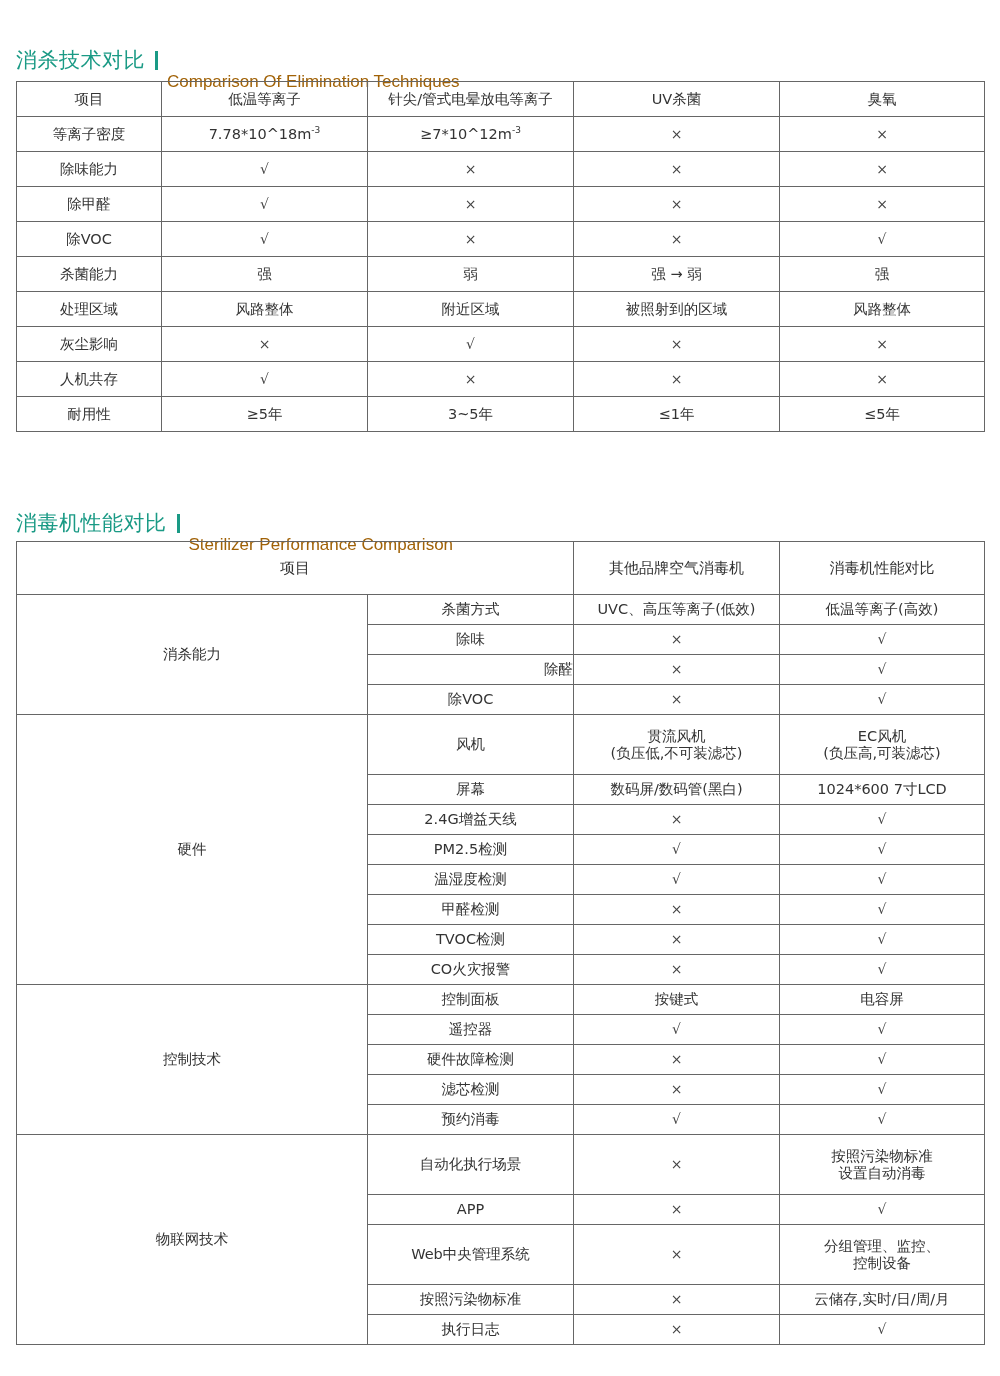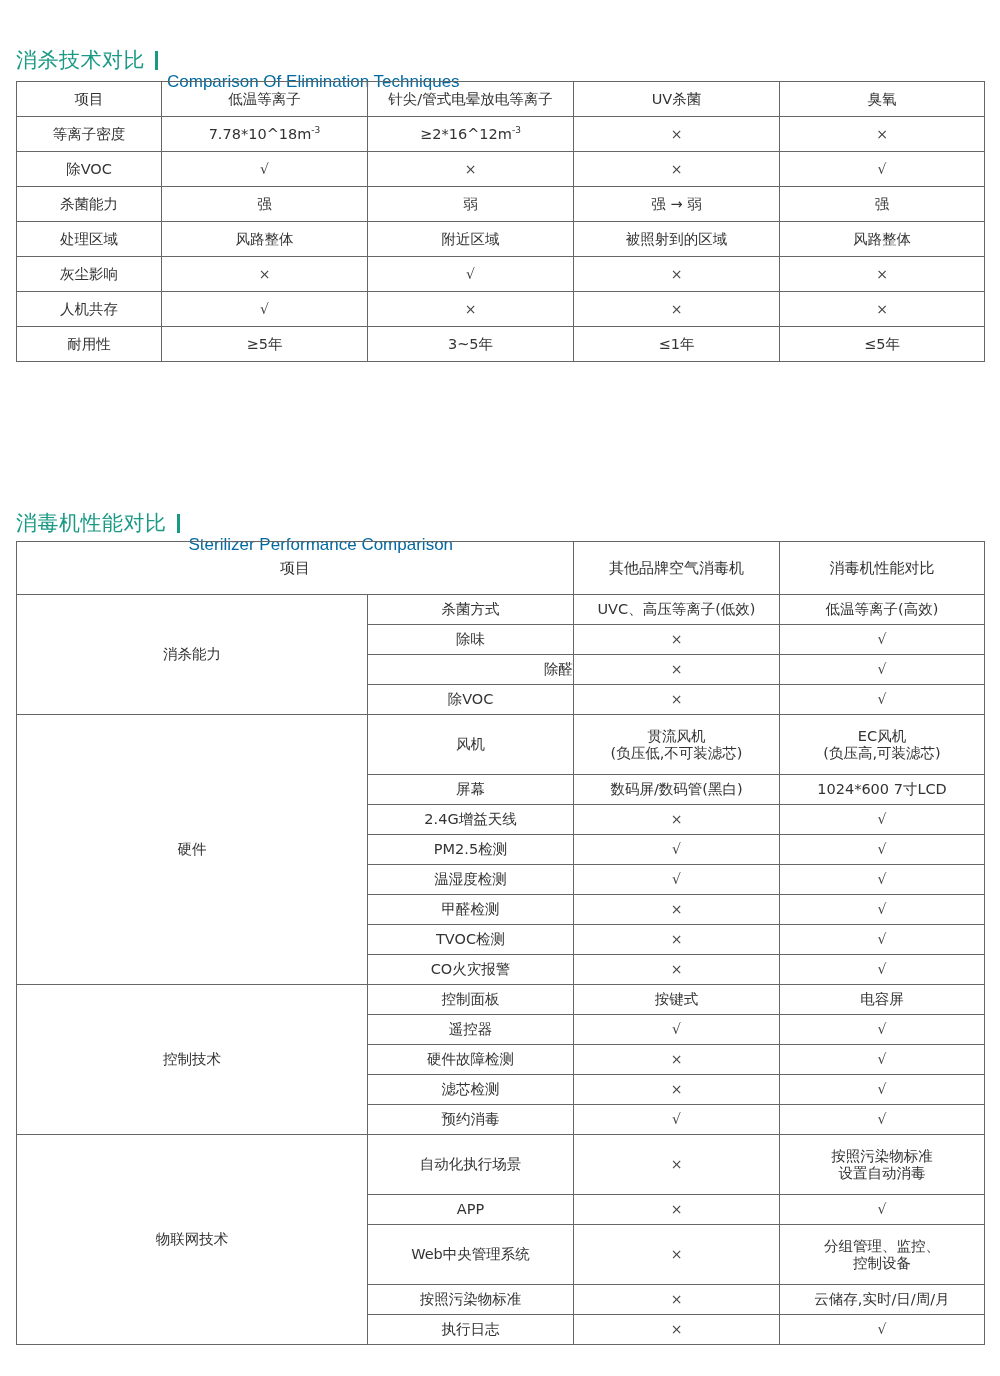--- a/index.html
+++ b/index.html
@@ -1,20 +1,20 @@
 <!DOCTYPE html>
 <html><head>
 <meta charset="utf-8">
 <style>
   html, body { margin:0; padding:0; background:#ffffff; }
   body { width:1000px; height:1376px; position:relative; font-family:"DejaVu Sans", "Liberation Sans", sans-serif; color:#333; overflow:hidden; }
   .section-title { position:absolute; left:16px; display:flex; align-items:center; white-space:nowrap; }
   .title-cn { color:#1a9a85; font-size:21px; letter-spacing:0.5px; }
   .title-bar { display:inline-block; width:3px; height:19px; background:#1a9a85; margin:0 9px 0 10px; }
-  .title-en { color:#0369a1; font-size:17px; font-family:"Liberation Sans", sans-serif;margin-top:44px; }
+  .title-en { color:#a16207; font-size:17px; font-family:"Liberation Sans", sans-serif;margin-top:44px; }
   table { position:absolute; left:16px; border-collapse:collapse; table-layout:fixed; width:968px; }
   td, th { border:1.5px solid #666; text-align:center; vertical-align:middle; font-weight:normal; font-size:14.5px; color:#333; padding:0; line-height:17px; }
   .t1 th, .t1 td { height:34px; }
   .mark { font-size:14px; color:#444; }
   sup { font-size:9px; line-height:0; }
   .t2 td.tall { height:59px; }
   .t2 td { height:29px; }
   .t2 th { height:52px; font-size:15px; }
 </style>
 </head>
@@ -40,21 +40,35 @@
       <th>低温等离子</th>
       <th>针尖/管式电晕放电等离子</th>
       <th>UV杀菌</th>
       <th>臭氧</th>
     </tr>
   </thead>
   <tbody id="t1-body">
       <tr>
         <td>等离子密度</td>
         <td><span>7.78*10^18m</span><sup>-3</sup></td>
-        <td><span>≥2*16^12m</span><sup>-3</sup></td>
+        <td><span>≥7*10^12m</span><sup>-3</sup></td>
+        <td class="mark"><span>×</span></td>
+        <td class="mark"><span>×</span></td>
+      </tr>
+      <tr>
+        <td>除味能力</td>
+        <td class="mark"><span>√</span></td>
+        <td class="mark"><span>×</span></td>
+        <td class="mark"><span>×</span></td>
+        <td class="mark"><span>×</span></td>
+      </tr>
+      <tr>
+        <td>除甲醛</td>
+        <td class="mark"><span>√</span></td>
+        <td class="mark"><span>×</span></td>
         <td class="mark"><span>×</span></td>
         <td class="mark"><span>×</span></td>
       </tr>
       <tr>
         <td>除VOC</td>
         <td class="mark"><span>√</span></td>
         <td class="mark"><span>×</span></td>
         <td class="mark"><span>×</span></td>
         <td class="mark"><span>√</span></td>
       </tr>

